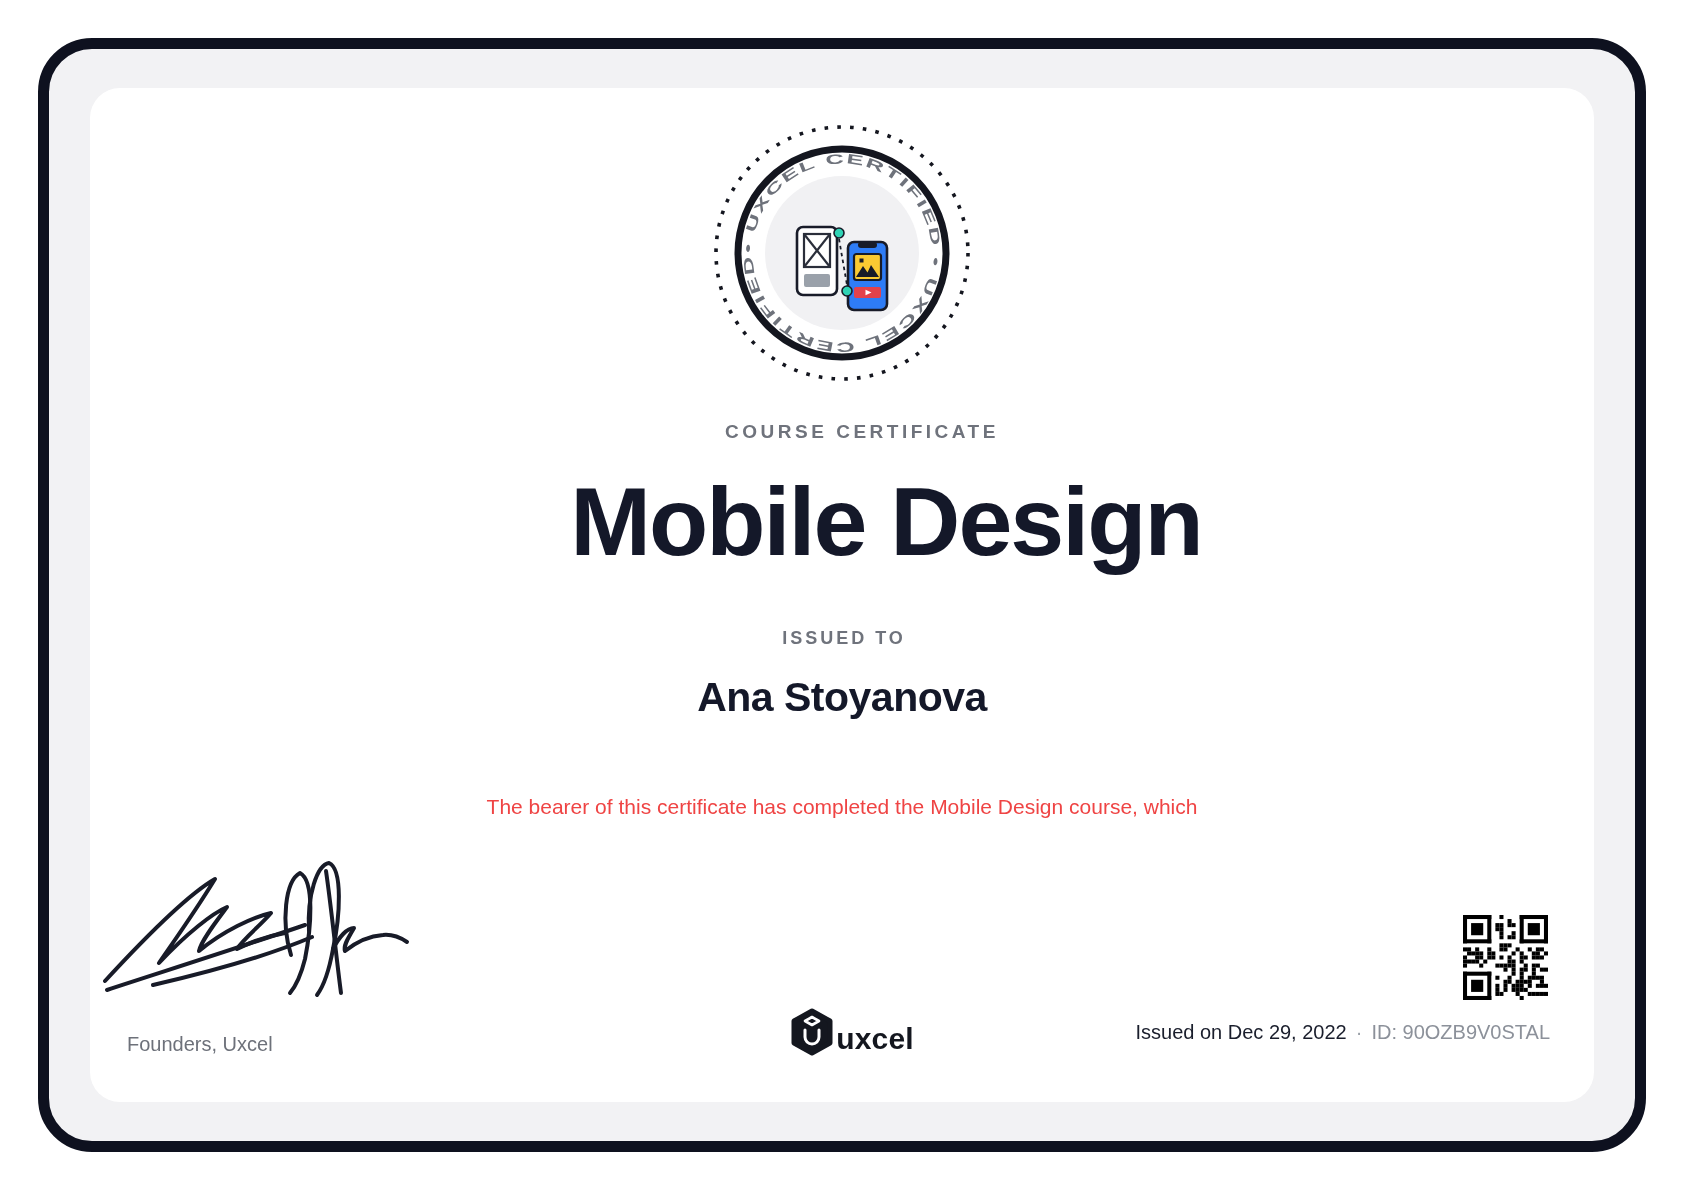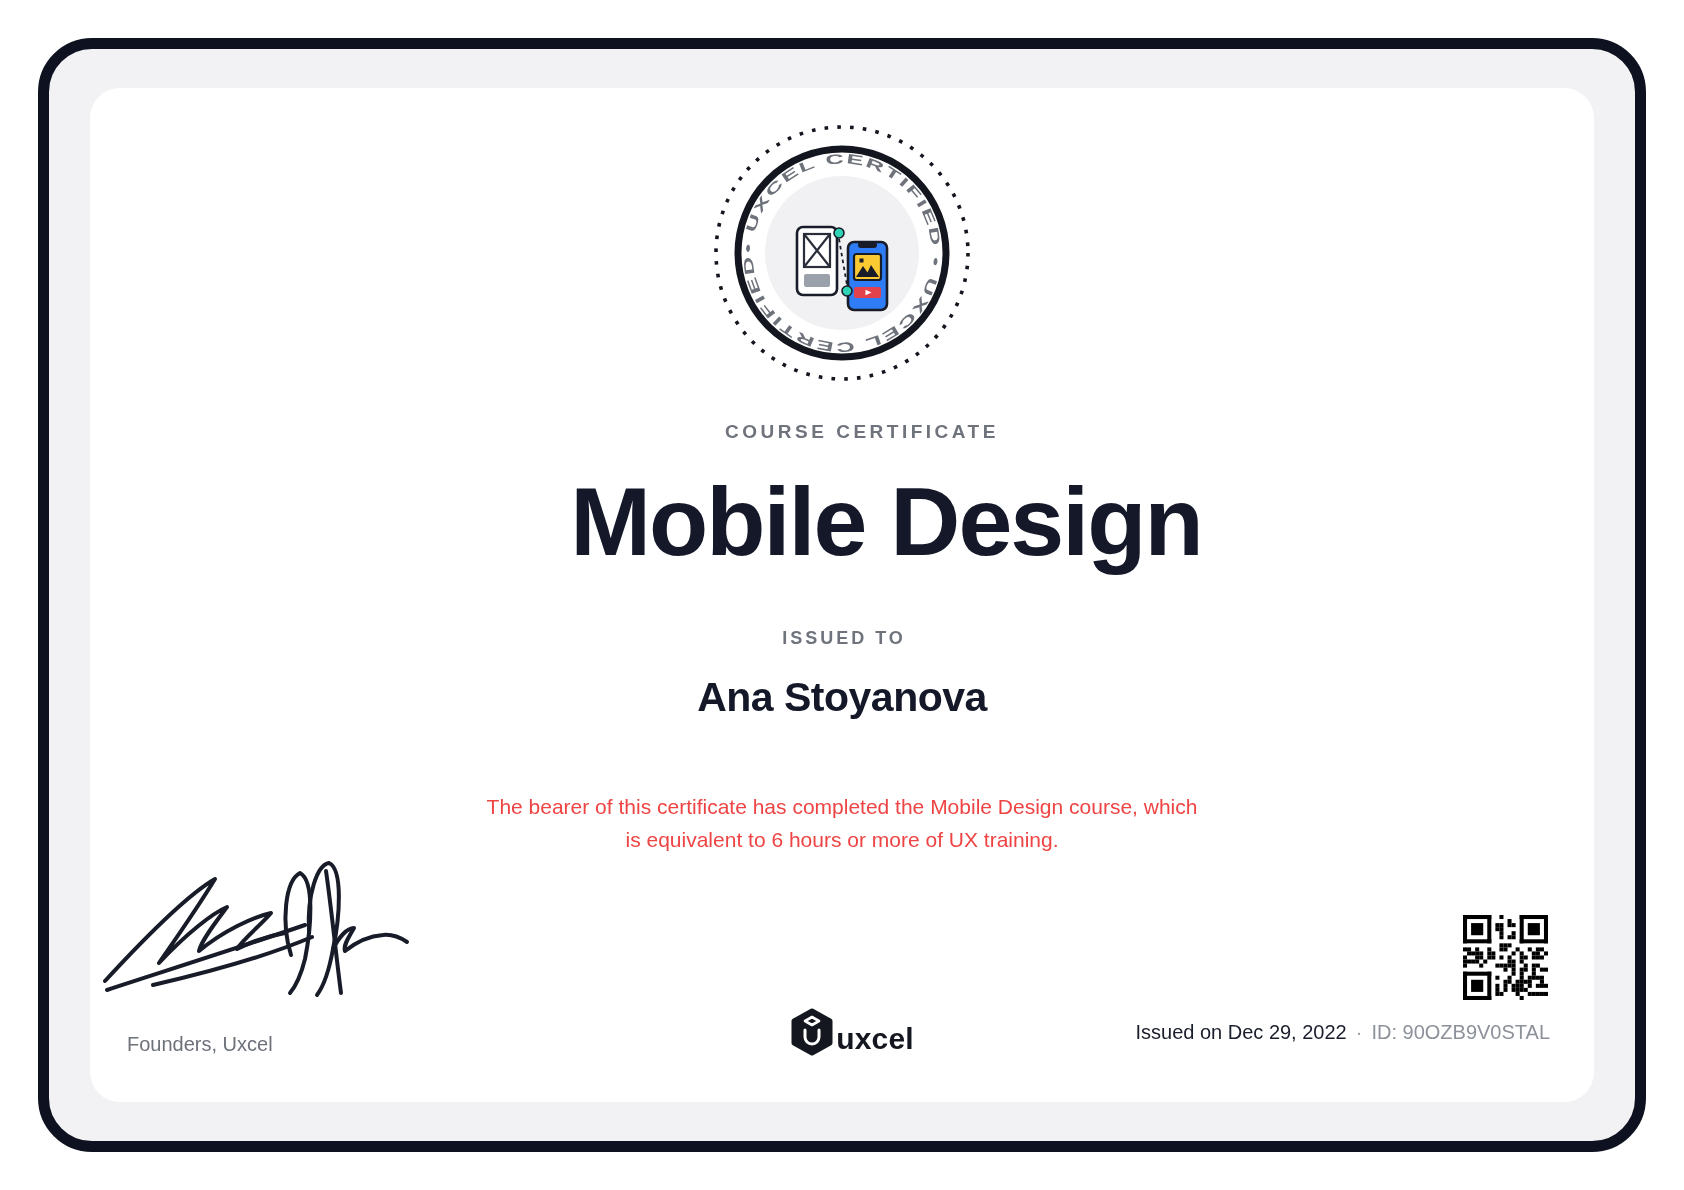--- a/index.html
+++ b/index.html
@@ -83,21 +83,20 @@
     </g>
   </svg>
 
   <div class="kicker">COURSE CERTIFICATE</div>
   <div class="title">Mobile Design</div>
   <div class="issued-label">ISSUED TO</div>
   <div class="recipient">Ana Stoyanova</div>
 
   <div class="description">
     <div>The bearer of this certificate has completed the Mobile Design course, which</div>
-    <div>is equivalent to 6 hours or more of UX training.</div>
   </div>
 
   <svg class="signatures" width="330" height="165" viewBox="0 0 330 165" fill="none" stroke="#181b28" stroke-width="4" stroke-linecap="round" stroke-linejoin="round">
     <path d="M10,148 C45,110 92,62 120,46 C98,82 72,118 64,130 C92,100 118,80 132,74 C120,90 106,108 104,118 C128,98 158,84 176,80 C166,92 148,106 142,116 C158,108 178,102 190,100"></path>
     <path d="M12,157 C70,138 152,112 210,92"></path>
     <path d="M58,152 C110,140 170,124 217,104"></path>
     <path d="M196,122 C186,90 190,48 205,40 C220,48 216,96 210,126 C206,142 200,154 195,160"></path>
     <path d="M214,98 C212,62 222,32 234,30 C248,36 245,84 238,116 C234,138 228,154 222,162"></path>
     <path d="M231,38 C236,72 241,122 246,160"></path>
     <path d="M238,116 C244,104 252,95 259,95 C254,104 248,112 250,118 C260,110 274,103 288,102 C298,101 306,105 312,109"></path>

